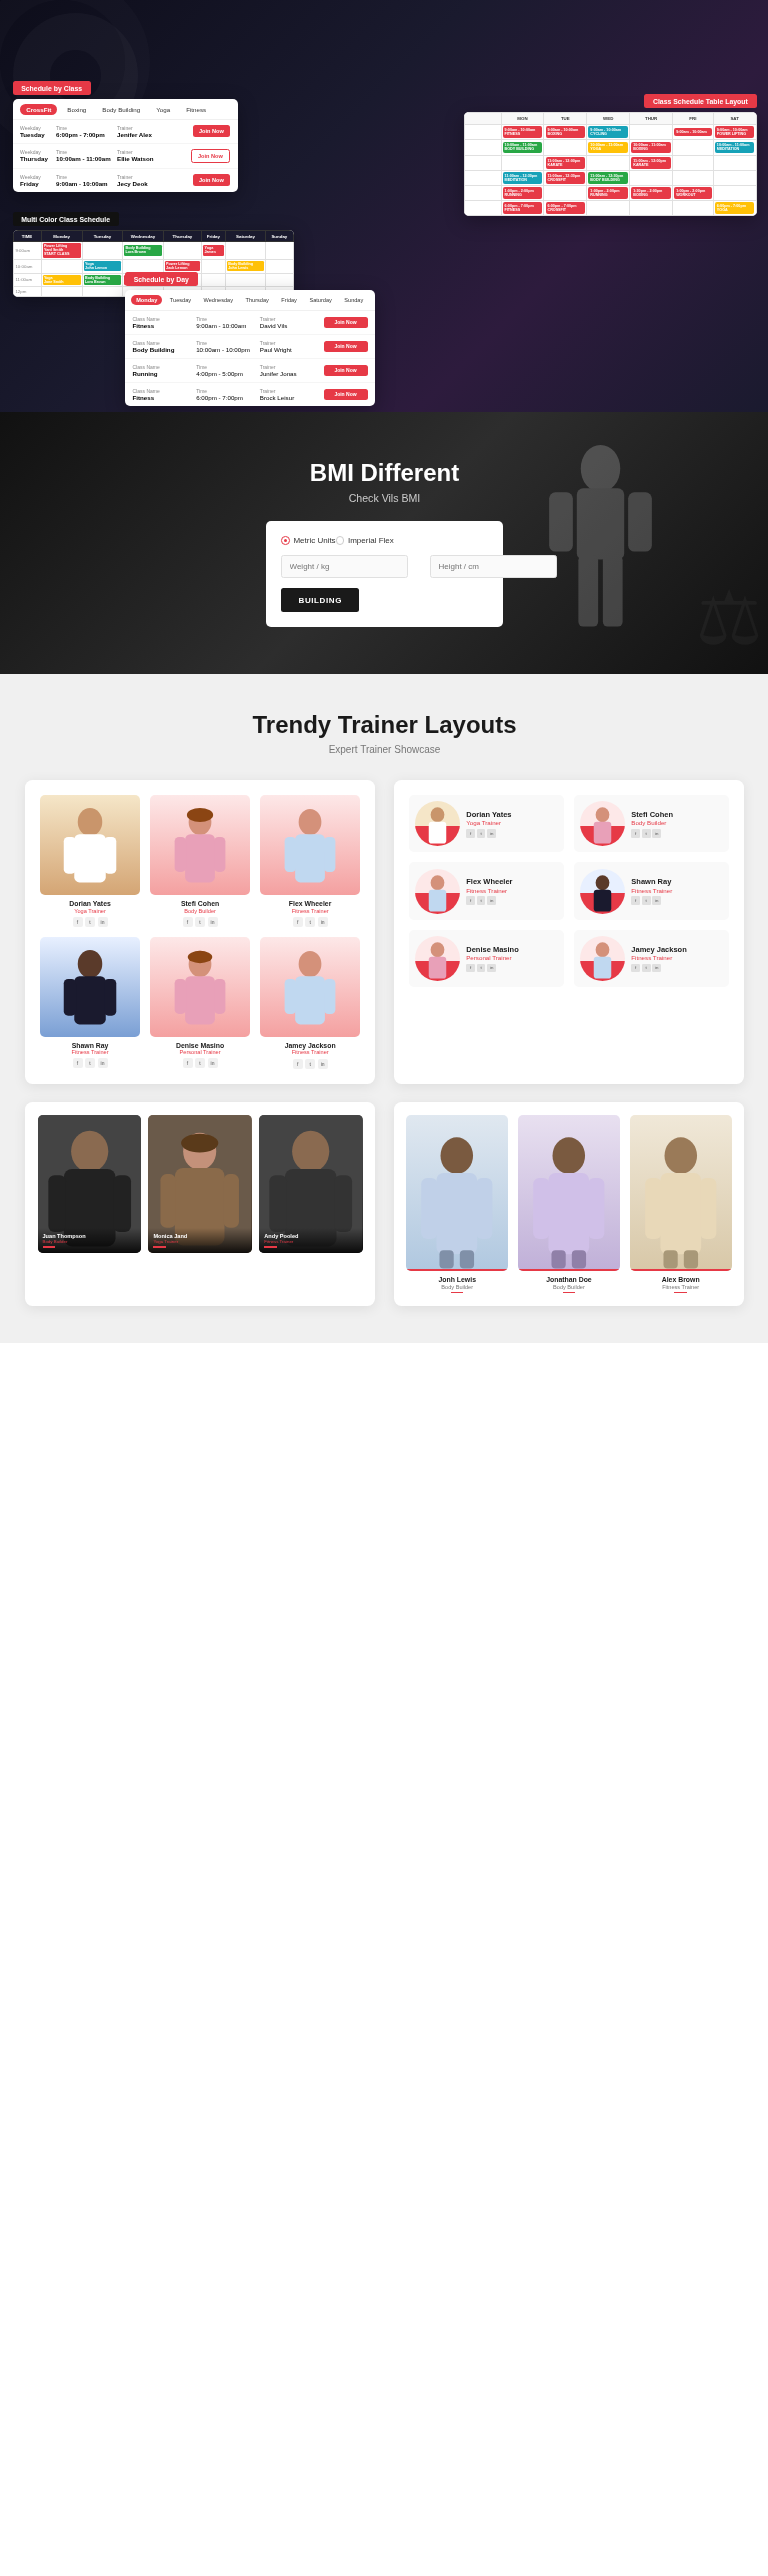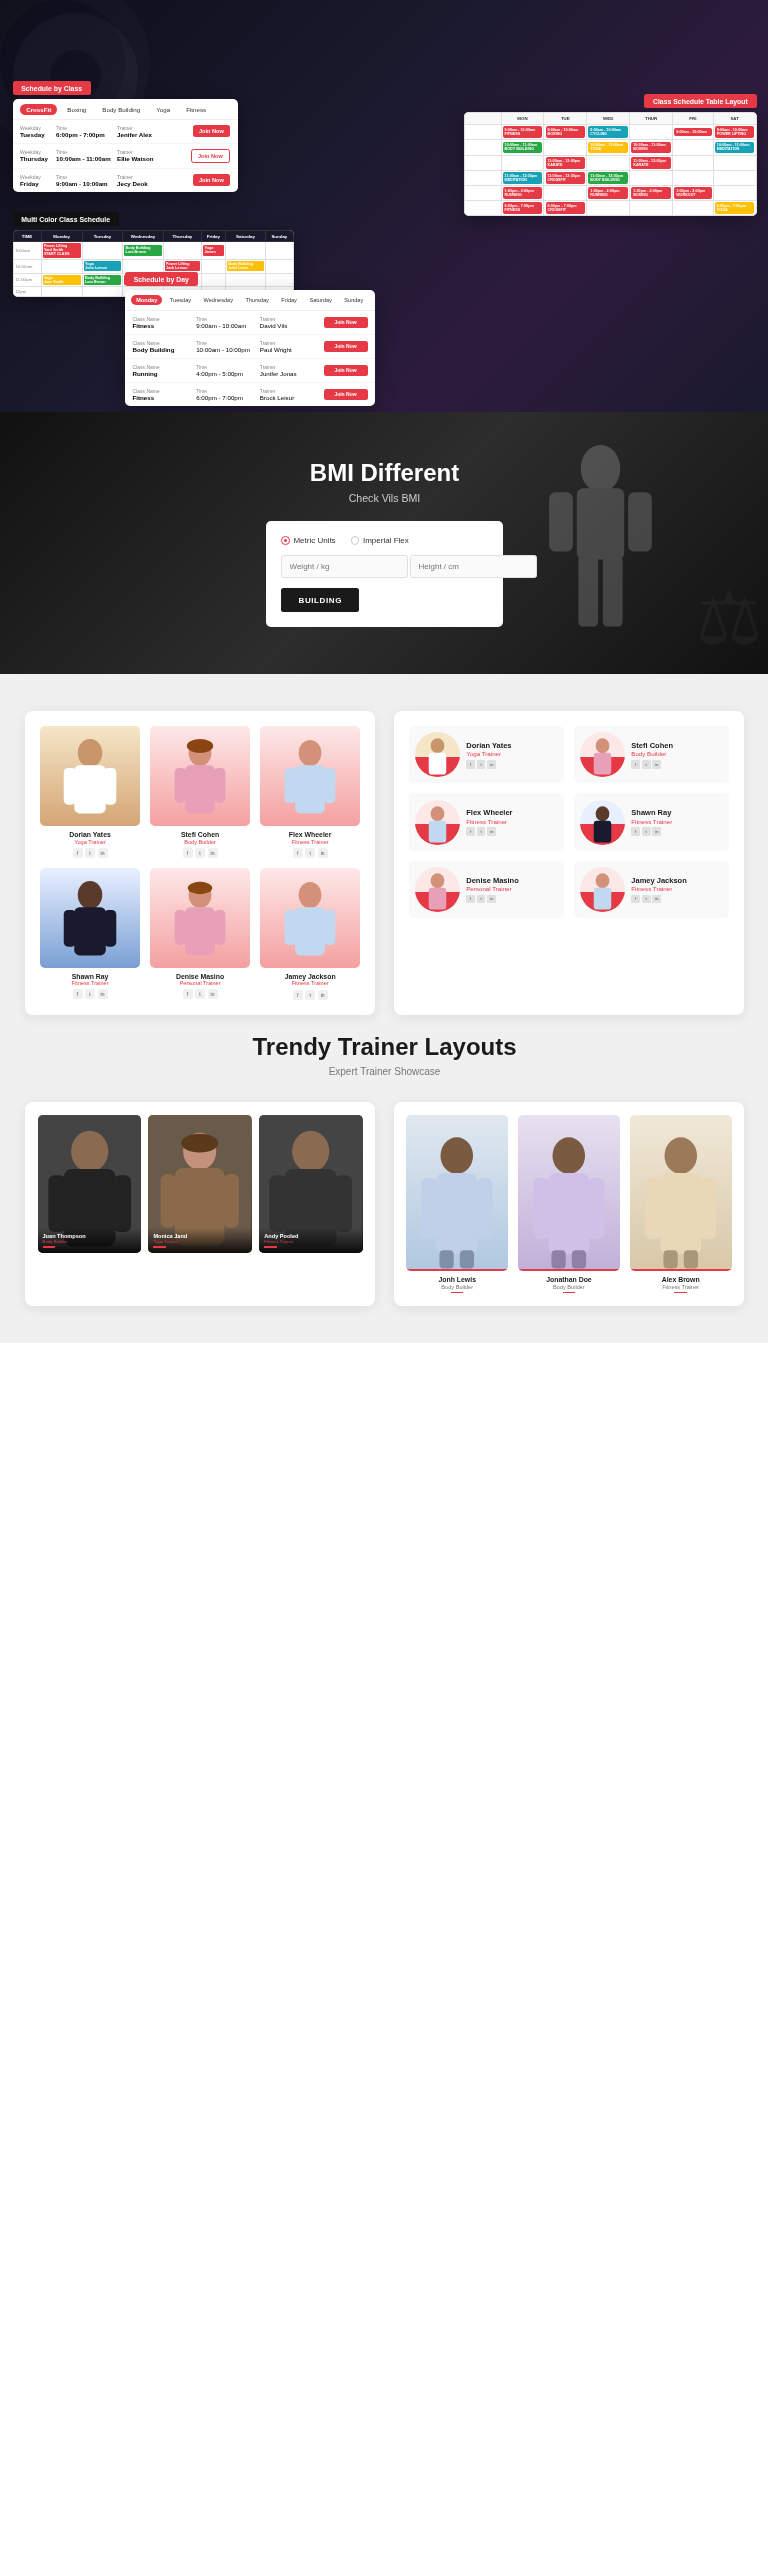--- a/index.html
+++ b/index.html
@@ -365,42 +365,47 @@
       <rect x="103" y="150" width="25" height="90" rx="6" fill="#bbb"></rect>
     </svg>
   </div>
 
   <div style="position:absolute;right:6.2px;bottom:12.5px;font-size:75px;color:rgba(255,255,255,0.04);z-index:1;">⚖</div>
 
   <div style="text-align:center;z-index:2;position:relative;">
     <h2 style="font-size:24px;font-weight:900;color:#fff;margin-bottom:5px;">BMI Different</h2>
     <p style="font-size:10.6px;color:#ccc;margin-bottom:17.5px;">Check Vils BMI</p>
     <div style="background:#fff;border-radius:5px;padding:15px;width:237px;margin:0 auto;text-align:left;">
-      <div style="display:flex;gap:15px;margin-bottom:10px;align-items:center;">
+      <div style="display:flex;margin-bottom:10px;align-items:center;">
         <label style="display:flex;align-items:center;gap:3.7px;font-size:8px;color:#333;cursor:pointer;">
           <div style="width:8.7px;height:8.7px;border-radius:50%;border:1.2px solid #e63946;display:flex;align-items:center;justify-content:center;">
             <div style="width:3.7px;height:3.7px;border-radius:50%;background:#e63946;"></div>
           </div>
           <span>Metric Units</span>
         </label>
         <label style="display:flex;align-items:center;gap:3.7px;font-size:8px;color:#333;cursor:pointer;">
           <div style="width:8.7px;height:8.7px;border-radius:50%;border:1.2px solid #ccc;display:flex;align-items:center;justify-content:center;"></div>
           <span>Imperial Flex</span>
         </label>
       </div>
-      <div style="display:flex;gap:2px;margin-bottom:10px;">
+      <div style="display:flex;gap:22px;margin-bottom:10px;">
         <input style="flex: 1 1 0%; padding: 6.2px 7.5px; border: 0.6px solid rgb(224, 224, 224); border-radius: 2.5px; font-size: 8px; color: rgb(153, 153, 153); background: rgb(250, 250, 250);" placeholder="Weight / kg">
         <input style="flex: 1 1 0%; padding: 6.2px 7.5px; border: 0.6px solid rgb(224, 224, 224); border-radius: 2.5px; font-size: 8px; color: rgb(153, 153, 153); background: rgb(250, 250, 250);" placeholder="Height / cm">
       </div>
       <button style="background:#1a1a1a;color:#fff;border:none;padding:7.5px 17.5px;font-size:8px;font-weight:700;border-radius:2.5px;cursor:pointer;letter-spacing:0.6px;">BUILDING</button>
     </div>
   </div>
 </section>
 
 <section style="background:#f0f0f0;padding:37px 25px;">
+  <div style="text-align:center;margin-bottom:25px;">
+    <h2 style="font-size:24px;font-weight:900;color:#1a1a1a;margin-bottom:5px;">Trendy Trainer Layouts</h2>
+    <p style="font-size:10px;color:#777;">Expert Trainer Showcase</p>
+  </div>
+
   <div style="display:grid;grid-template-columns:1fr 1fr;gap:18.7px;margin-bottom:18.7px;">
 
     <div style="background:#fff;border-radius:7.5px;padding:15px;box-shadow:0 2.5px 12.5px rgba(0,0,0,0.08);">
 
       <div style="display:grid;grid-template-columns:repeat(3,1fr);gap:10px;margin-bottom:10px;">
 
         <div style="text-align:center;">
           <div style="width:100%;aspect-ratio:1;border-radius:5px;background:linear-gradient(180deg,#f5e6c8 0%,#d4a574 100%);overflow:hidden;margin-bottom:5px;display:flex;align-items:flex-end;justify-content:center;">
             <svg viewBox="0 0 80 100" width="70%" height="90%">
               <ellipse cx="40" cy="18" rx="14" ry="16" fill="#c9956b"></ellipse>
@@ -627,25 +632,20 @@
             <div style="display:flex;gap:1.9px;">
               <span style="width:8.7px;height:8.7px;border-radius:1.2px;background:#e0e0e0;display:flex;align-items:center;justify-content:center;font-size:4.4px;color:#555;">f</span>
               <span style="width:8.7px;height:8.7px;border-radius:1.2px;background:#e0e0e0;display:flex;align-items:center;justify-content:center;font-size:4.4px;color:#555;">t</span>
               <span style="width:8.7px;height:8.7px;border-radius:1.2px;background:#e0e0e0;display:flex;align-items:center;justify-content:center;font-size:4.4px;color:#555;">in</span>
             </div>
           </div>
         </div>
 
       </div>
     </div>
-  </div>
-
-  <div style="text-align:center;margin-bottom:25px;">
-    <h2 style="font-size:24px;font-weight:900;color:#1a1a1a;margin-bottom:5px;">Trendy Trainer Layouts</h2>
-    <p style="font-size:10px;color:#777;">Expert Trainer Showcase</p>
   </div>
 
   <div style="display:grid;grid-template-columns:1fr 1fr;gap:18.7px;">
 
     <div style="background:#fff;border-radius:7.5px;padding:12.5px;box-shadow:0 2.5px 12.5px rgba(0,0,0,0.08);">
       <div style="display:grid;grid-template-columns:repeat(3,1fr);gap:7.5px;">
 
         <div style="position:relative;aspect-ratio:0.75;border-radius:5px;overflow:hidden;background:linear-gradient(180deg,#555 0%,#222 100%);">
           <svg viewBox="0 0 100 133" width="100%" height="100%">
             <rect width="100" height="133" fill="#444"></rect>

